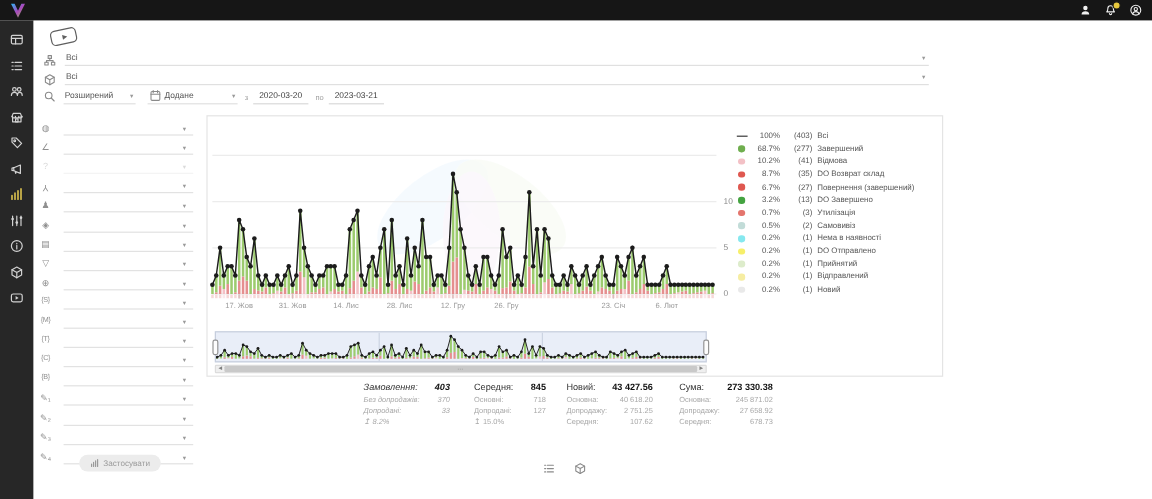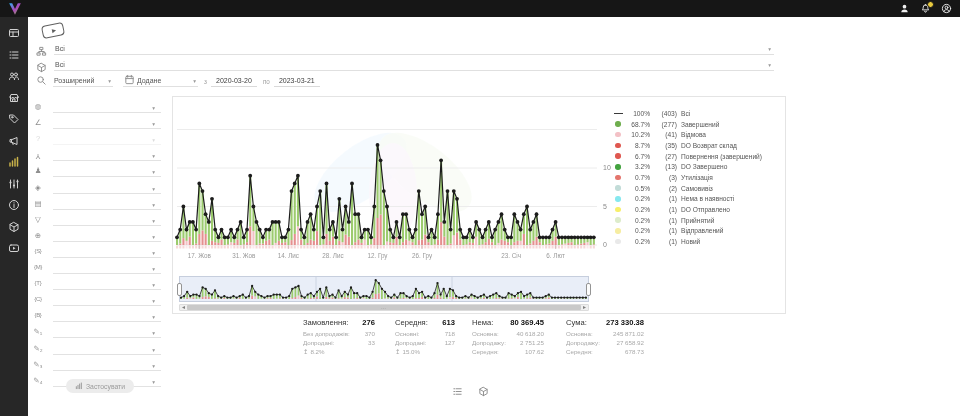--- a/index.html
+++ b/index.html
@@ -1381,60 +1381,60 @@
     <div class="scrollbar">
       <span class="sb-arrow left">◂</span>
       <div class="sb-thumb">
         <span class="grip">⋯</span>
       </div>
       <span class="sb-arrow right">▸</span>
     </div>
   </div>
 
   <div id="statsRow">
-      <div class="stat-col" style="left: 275px; width: 72px;">
+      <div class="stat-col" style="left: 275px; width: 72px; font-style: italic;">
         <div class="stat-head">
           <span class="k">Замовлення:</span>
-          <span class="v">276</span>
+          <span class="v">403</span>
         </div>
         <div class="stat-sub">
           <span>Без допродажів:</span>
           <span>370</span>
         </div>
         <div class="stat-sub">
           <span>Допродані:</span>
           <span>33</span>
         </div>
         <div class="stat-up">
           <span class="up-ic">↥</span>
           <span>8.2%</span>
         </div>
       </div>
       <div class="stat-col" style="left: 367px; width: 60px;">
         <div class="stat-head">
           <span class="k">Середня:</span>
-          <span class="v">613</span>
+          <span class="v">845</span>
         </div>
         <div class="stat-sub">
           <span>Основні:</span>
           <span>718</span>
         </div>
         <div class="stat-sub">
           <span>Допродані:</span>
           <span>127</span>
         </div>
         <div class="stat-up">
           <span class="up-ic">↥</span>
           <span>15.0%</span>
         </div>
       </div>
       <div class="stat-col" style="left: 444px; width: 72px;">
         <div class="stat-head">
-          <span class="k">Нема:</span>
-          <span class="v">80 369.45</span>
+          <span class="k">Новий:</span>
+          <span class="v">43 427.56</span>
         </div>
         <div class="stat-sub">
           <span>Основна:</span>
           <span>40 618.20</span>
         </div>
         <div class="stat-sub">
           <span>Допродажу:</span>
           <span>2 751.25</span>
         </div>
         <div class="stat-sub">

